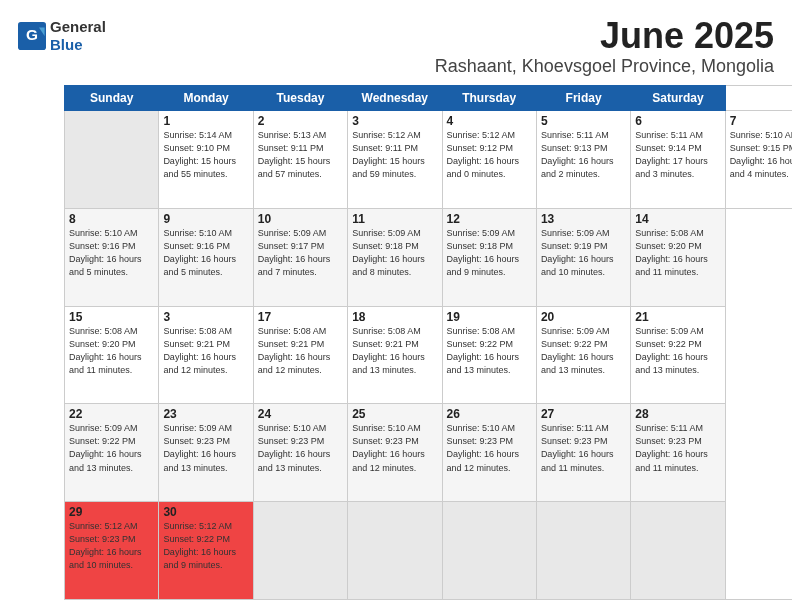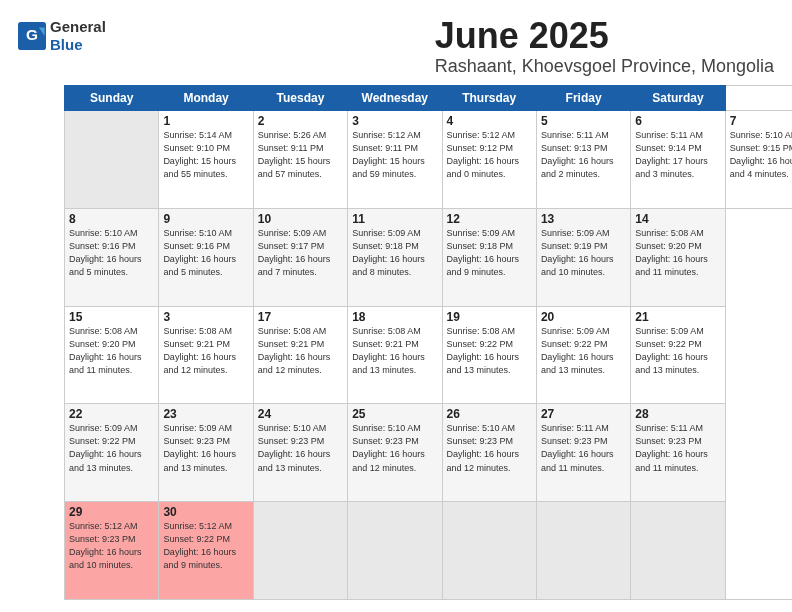--- a/index.html
+++ b/index.html
@@ -26,21 +26,21 @@
     .logo {
       display: flex;
       align-items: center;
       gap: 4px;
     }
     .logo-icon {
       width: 28px;
       height: 28px;
     }
     .title-block {
-      text-align: left;
+      text-align: right;
     }
     .month-title {
       font-size: 36px;
       font-weight: bold;
       color: #222;
       line-height: 1;
     }
     .subtitle {
       font-size: 18px;
       color: #444;
@@ -68,21 +68,21 @@
       vertical-align: top;
       padding: 3px 4px;
       font-size: 9.5px;
       color: #333;
       background: #fff;
     }
     .calendar tr:nth-child(even) td {
       background: #f5f5f5;
     }
     .calendar tr:last-child td {
-      background: #fca5a5;
+      background: #ef4444;
     }
     .day-num {
       font-size: 12px;
       font-weight: bold;
       color: #222;
       display: block;
       margin-bottom: 1px;
     }
     .day-info {
       font-size: 9px;
@@ -129,21 +129,21 @@
     </thead>
     <tbody id="calendar-body">
     <tr>
           <td class="empty-cell"></td>
           <td>
             <span class="day-num">1</span>
             <div class="day-info"><span>Sunrise: 5:14 AM</span><br><span>Sunset: 9:10 PM</span><br><span>Daylight: 15 hours and 55 minutes.</span></div>
           </td>
           <td>
             <span class="day-num">2</span>
-            <div class="day-info"><span>Sunrise: 5:26 AM</span><br><span>Sunset: 9:11 PM</span><br><span>Daylight: 15 hours and 57 minutes.</span></div>
+            <div class="day-info"><span>Sunrise: 5:13 AM</span><br><span>Sunset: 9:11 PM</span><br><span>Daylight: 15 hours and 57 minutes.</span></div>
           </td>
           <td>
             <span class="day-num">3</span>
             <div class="day-info"><span>Sunrise: 5:12 AM</span><br><span>Sunset: 9:11 PM</span><br><span>Daylight: 15 hours and 59 minutes.</span></div>
           </td>
           <td>
             <span class="day-num">4</span>
             <div class="day-info"><span>Sunrise: 5:12 AM</span><br><span>Sunset: 9:12 PM</span><br><span>Daylight: 16 hours and 0 minutes.</span></div>
           </td>
           <td>

